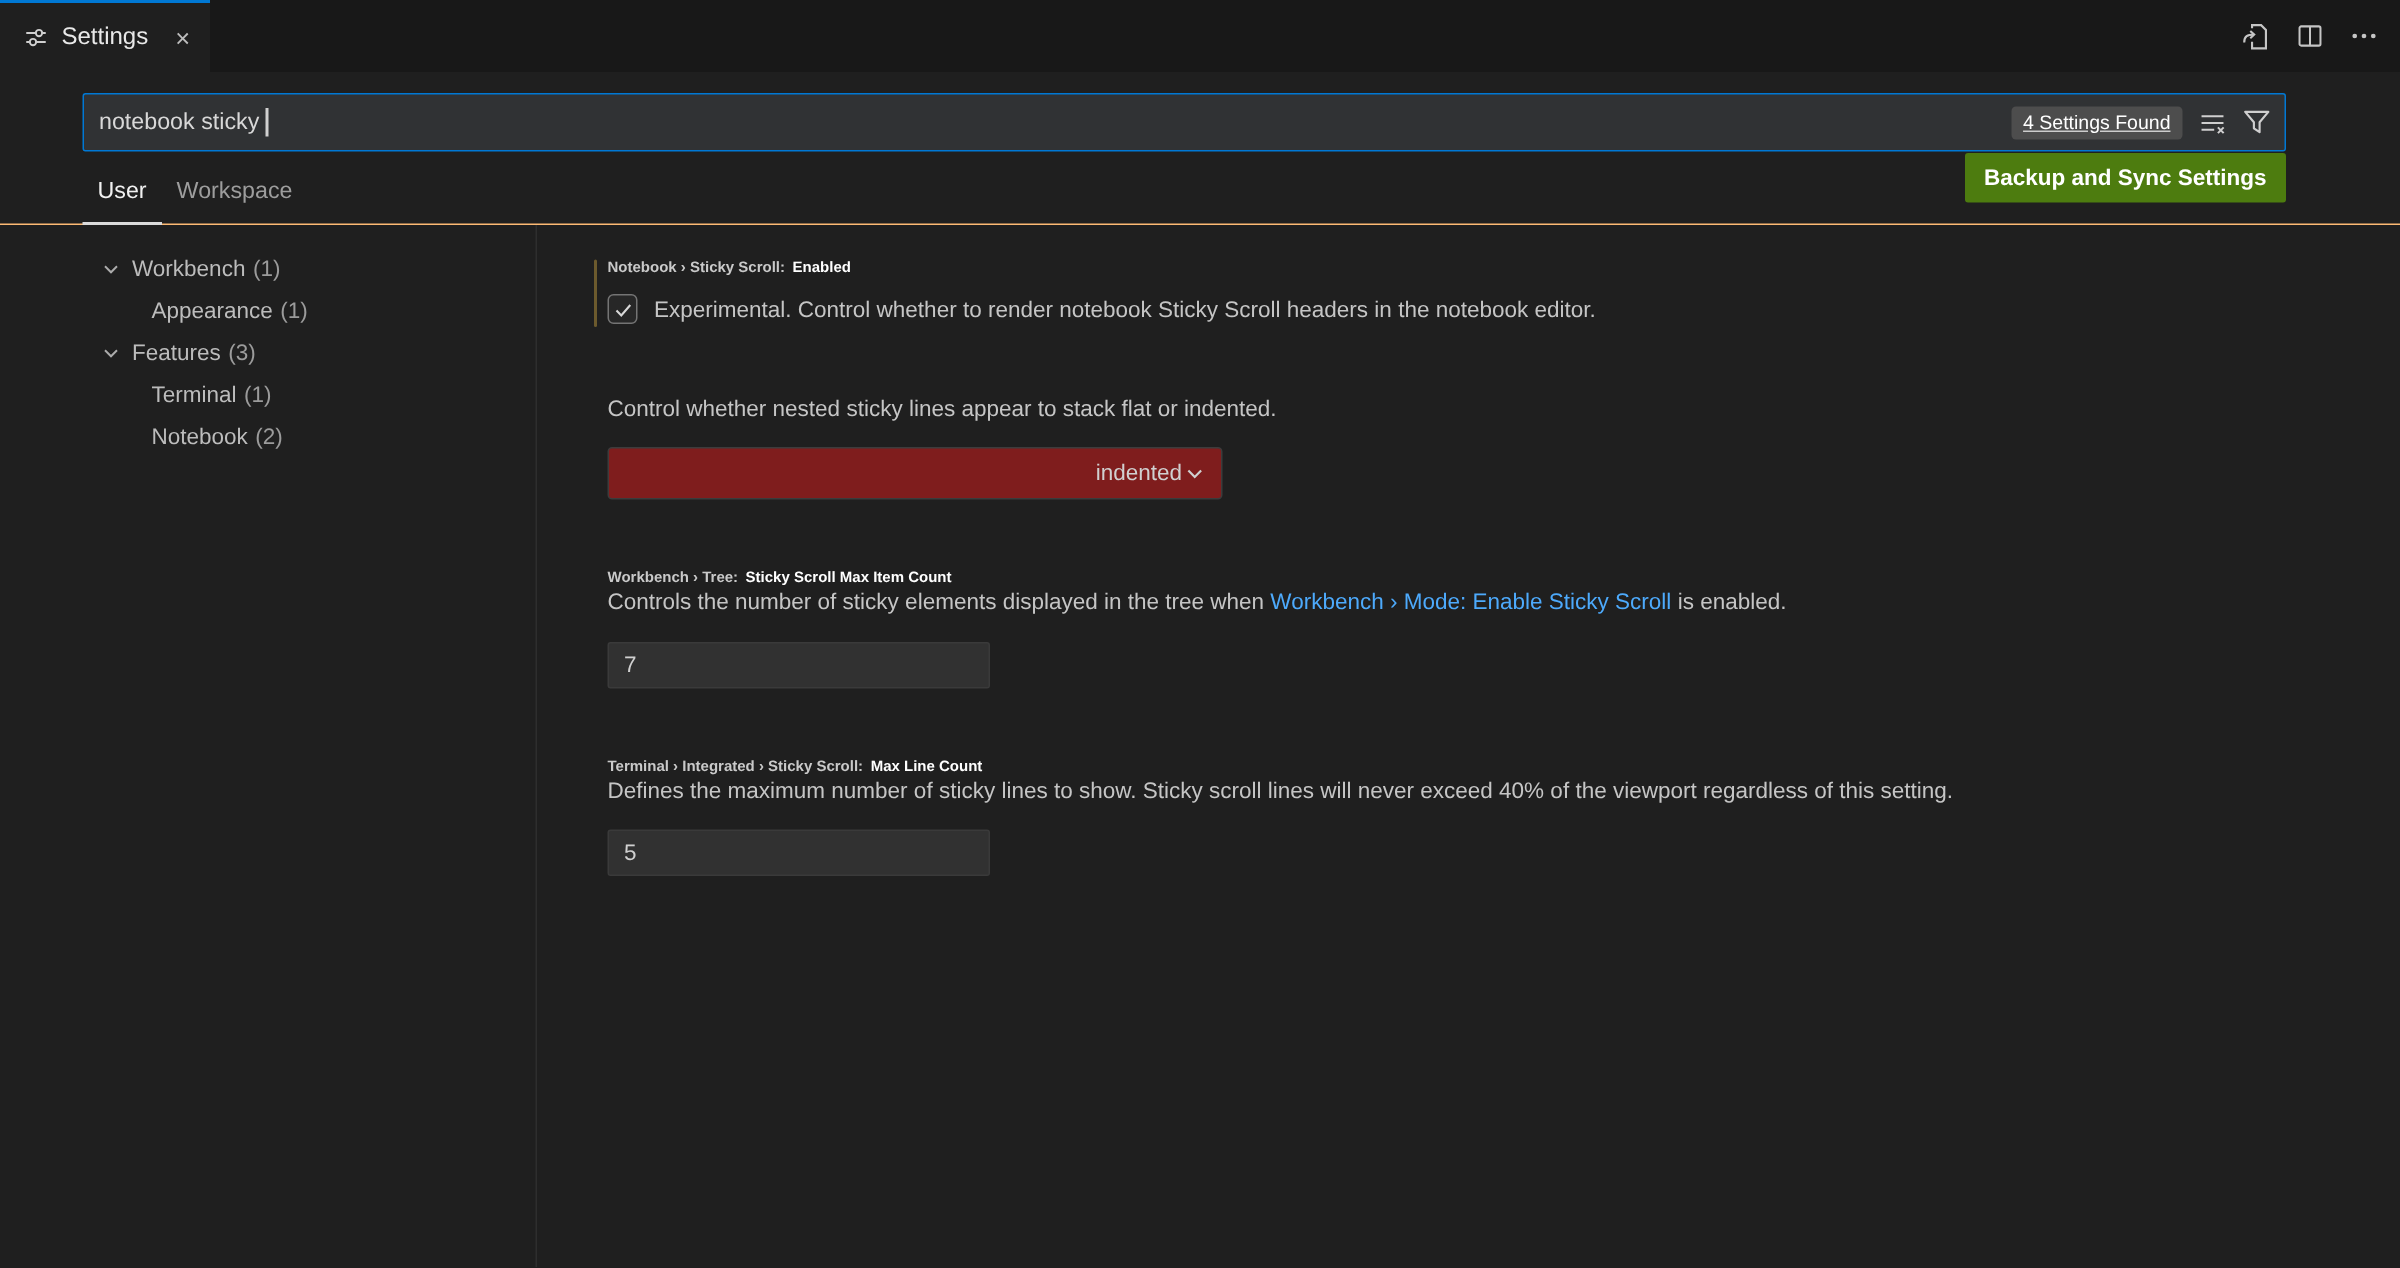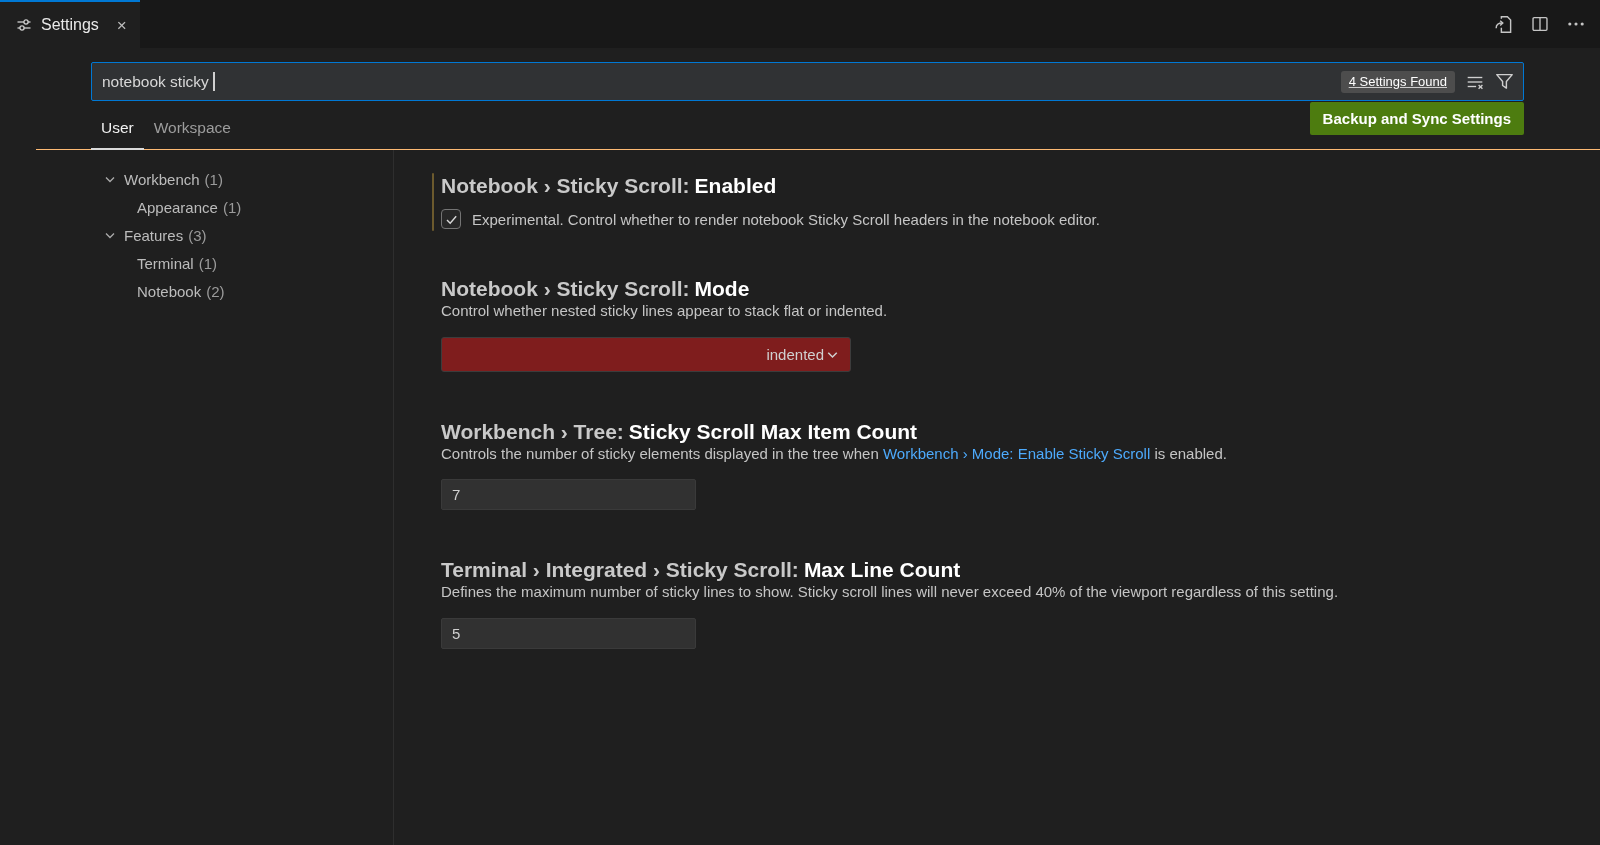--- a/index.html
+++ b/index.html
@@ -17,21 +17,21 @@
     display:flex; align-items:center; gap:9px;
     padding:0 13px 0 16px; background:#1f1f1f;
     border-top:2px solid #0078d4; cursor:pointer;
     color:#e9e9e9; font-size:16px;
   }
   .tab-close { color:#bdbdbd; font-size:17px; margin-left:9px; line-height:1; cursor:pointer; }
   .tab-actions { margin-left:auto; display:flex; align-items:center; gap:18px; padding-right:15px; }
   .action-icon { cursor:pointer; color:#c5c5c5; }
 
   
-  .settings-editor { height:797px; display:flex; flex-direction:column;padding-left:36px; }
+  .settings-editor { height:797px; display:flex; flex-direction:column; }
 
   .search-row { padding:14px 76px 0 55px; flex-shrink:0; }
   .search-box {
     display:flex; align-items:center; height:39px;
     background:#2e3133; background:#303234;
     border:1px solid #0078d4; border-radius:2px;
     padding:0 9px 0 10px; cursor:text;
   }
   .search-text { font-size:15.5px; color:#d8d8d8; white-space:pre; }
   .caret { width:2px; height:19px; background:#d0d0d0; margin-left:4px; }
@@ -74,21 +74,21 @@
   .toc-chevron { margin-right:6px; color:#ababab; flex-shrink:0; }
   .toc-count { color:#9b9b9b; margin-left:5px; }
 
   
   .settings-list { flex:1; padding:23px 40px 0 47px; overflow:hidden; }
   .setting { position:relative; margin-bottom:47px; }
   .modified-bar {
     position:absolute; left:-9px; top:0; bottom:-2px; width:2px;
     background:#6c5a2d; border-radius:1px;
   }
-  .setting-title { font-size:21px; line-height:1.2; }
+  .setting-title { font-size:10px; line-height:1.2; }
   .setting-cat { color:#c9c9c9; font-weight:600; }
   .setting-name { color:#ffffff; font-weight:700; margin-left:5px; }
   .setting-desc { font-size:15px; color:#c5c5c5; line-height:1.35; }
   .desc-link { color:#4daafc; cursor:pointer; }
 
   .checkbox-row { margin-top:11px; display:flex; align-items:center; gap:11px; }
   .checkbox {
     width:20px; height:20px; border:1px solid #747474; border-radius:4px;
     background:#272727; display:flex; align-items:center; justify-content:center;
     cursor:pointer; flex-shrink:0;
@@ -232,23 +232,20 @@
           <span class="checkbox">
             <svg width="15" height="15" viewBox="0 0 16 16" fill="none">
               <polyline points="3.2,8.6 6.6,12 13,4.6" stroke="#d8d8d8" stroke-width="1.5"></polyline>
             </svg>
           </span>
           <span class="checkbox-desc">Experimental. Control whether to render notebook Sticky Scroll headers in the notebook editor.</span>
         </div>
       </div>
 
       <div class="setting">
-        <div class="setting-title">
-          <span class="setting-cat">Notebook › Sticky Scroll:</span><span class="setting-name">Mode</span>
-        </div>
         <div class="setting-desc">Control whether nested sticky lines appear to stack flat or indented.</div>
         <div class="select-box">
           <span>indented</span>
           <span>
             <svg width="17" height="17" viewBox="0 0 16 16" fill="none">
                 <polyline points="4,6.3 8,10.3 12,6.3" stroke="#cfcfcf" stroke-width="1.4"></polyline>
               </svg>
           </span>
         </div>
       </div>

